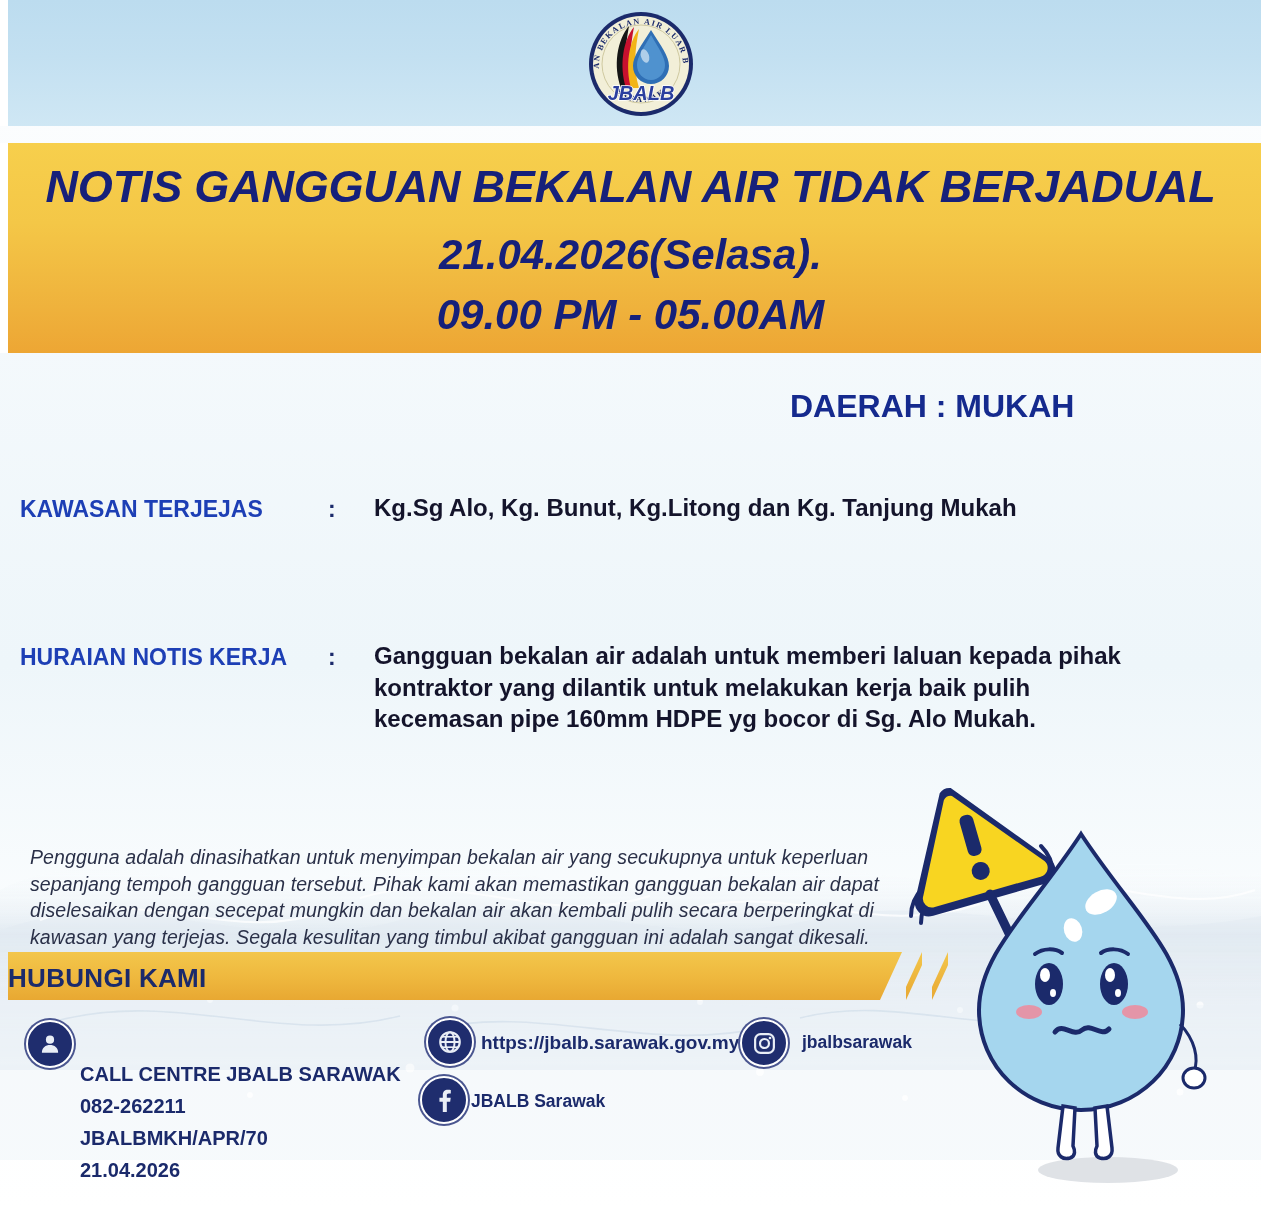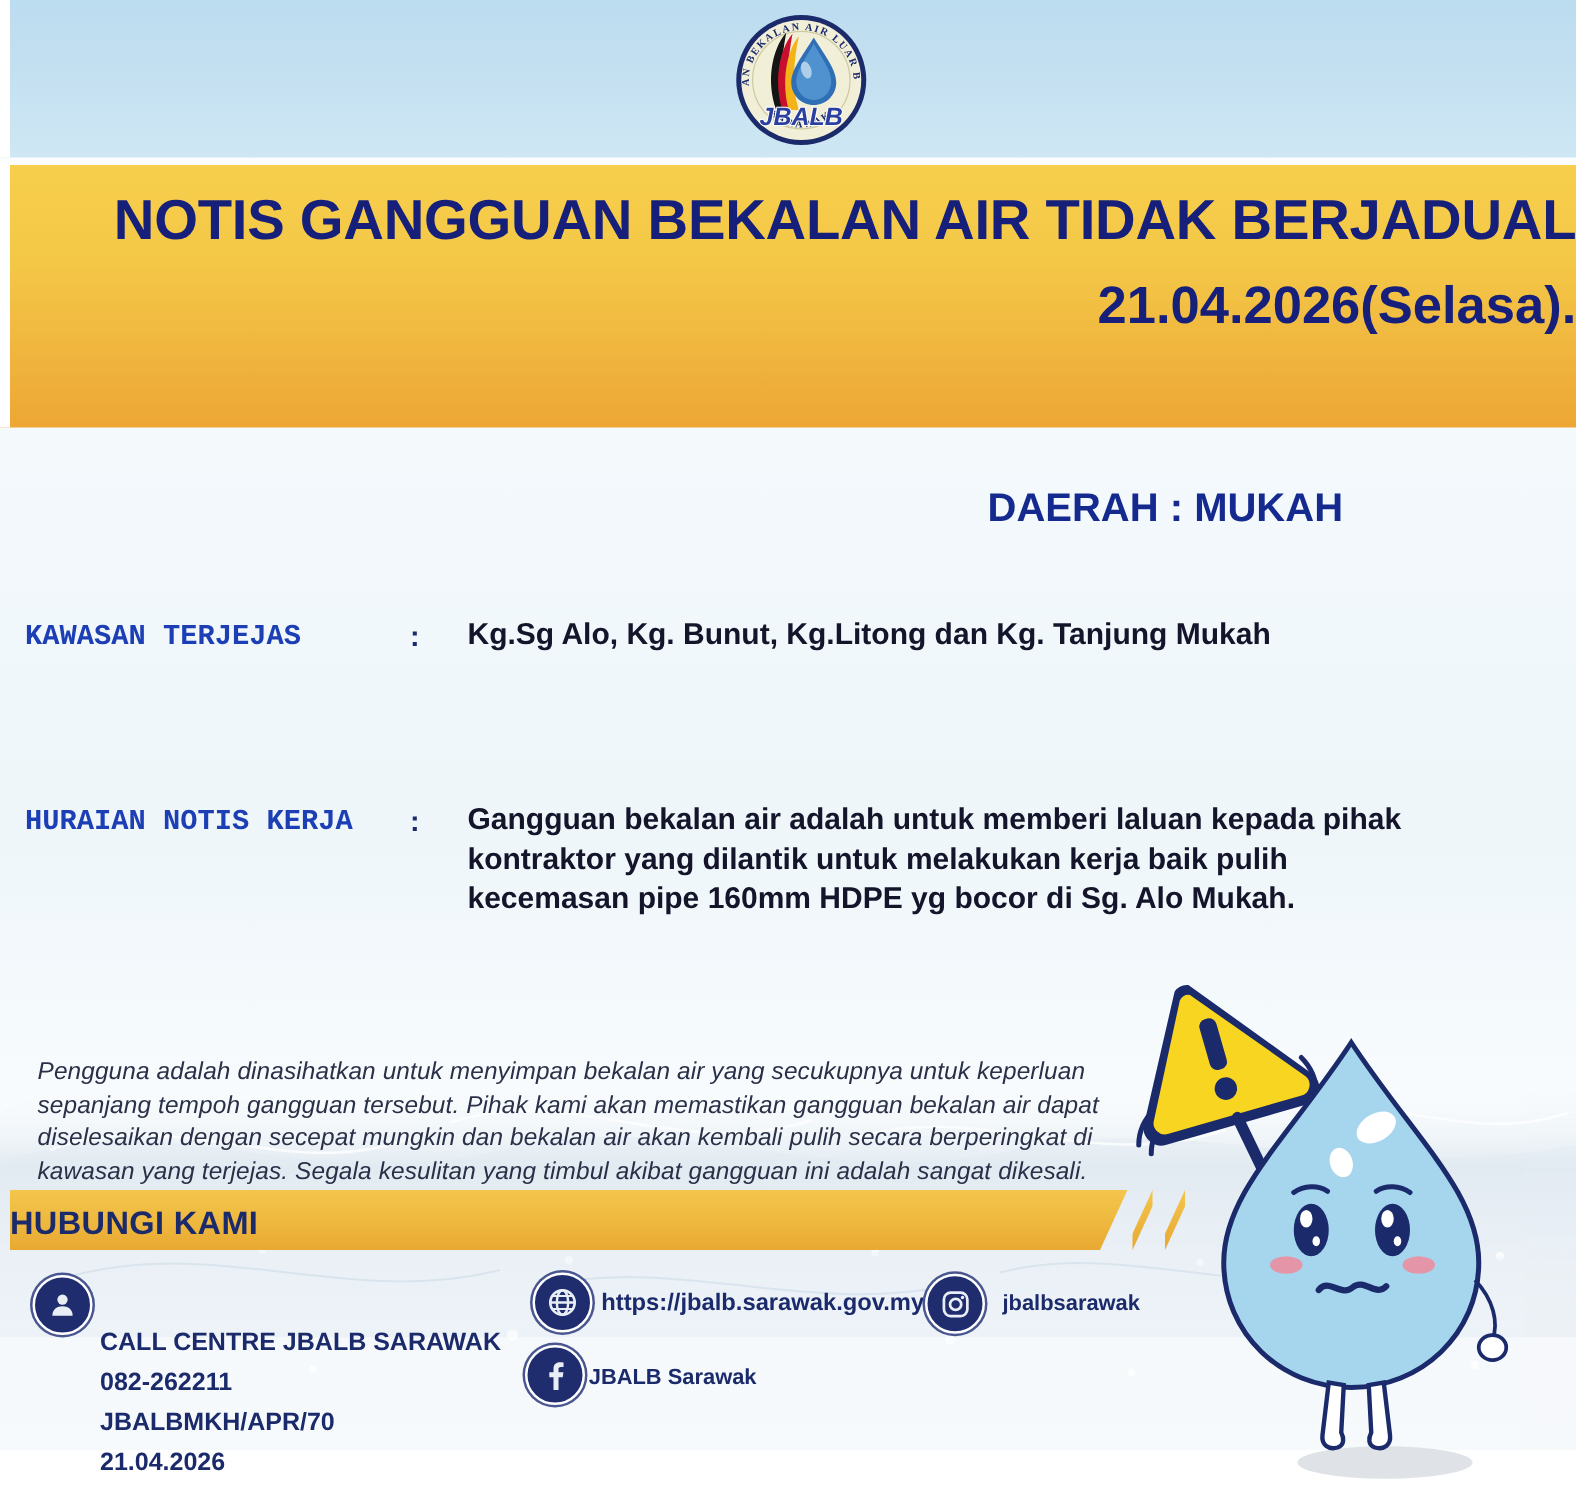--- a/index.html
+++ b/index.html
@@ -25,24 +25,25 @@
   .logo-band .left-white{
     position:absolute;left:0;top:0;width:8px;height:126px;background:#ffffff;
   }
   .logo-wrap{
     position:absolute;left:585px;top:4px;width:112px;height:116px;
   }
   .logo-svg{display:block;width:112px;height:116px;}
 
   
   .title-band{
-    position:absolute;left:0;top:132px;width:1261px;height:210px;
+    position:absolute;left:0;top:143px;width:1261px;height:210px;
     background:linear-gradient(180deg,#f7cf4c 0%,#f4c747 38%,#efb23c 78%,#eda634 100%);
     color:#16207a;
-    text-align:right;
+    text-align:center;
+    font-style:italic;
   }
   .title-band .left-white{
     position:absolute;left:0;top:0;width:8px;height:210px;background:#ffffff;
   }
   .t-line1{
     position:absolute;left:0;right:0;top:18px;
     font-size:45px;font-weight:bold;letter-spacing:-0.2px;
     white-space:nowrap;
   }
   .t-line2{
@@ -74,21 +75,21 @@
   }
   .daerah{
     position:absolute;left:790px;top:0;
     font-size:32px;font-weight:bold;color:#152a8e;white-space:nowrap;
   }
 
   
   .row{position:absolute;left:0;width:1261px;}
   .row .lbl{
     position:absolute;left:20px;top:0;
-    font-size:23px;font-weight:bold;color:#1d3fb5;white-space:nowrap;font-family:Liberation Mono, monospace;
+    font-size:23px;font-weight:bold;color:#1d3fb5;white-space:nowrap;
   }
   .row .colon{
     position:absolute;left:328px;top:0;
     font-size:23px;font-weight:bold;color:#1b2a6b;
   }
   .row .val{
     position:absolute;left:374px;top:-4px;width:780px;
     font-size:24px;font-weight:bold;color:#14142b;line-height:1.32;
   }
   #row-kawasan{top:496px;}
@@ -192,20 +193,21 @@
           <text x="56" y="96" font-size="20" font-weight="bold" font-style="italic" fill="#2b3f9e" text-anchor="middle" font-family="'Liberation Sans', sans-serif" stroke="#ffffff" stroke-width="1.6" paint-order="stroke">JBALB</text>
         </g>
       </svg>
     </div>
   </div>
 
   <div class="title-band">
     <div class="left-white"></div>
     <div class="t-line1">NOTIS GANGGUAN BEKALAN AIR TIDAK BERJADUAL</div>
     <div class="t-line2">21.04.2026(Selasa).</div>
+    <div class="t-line3">09.00 PM - 05.00AM</div>
   </div>
 
   <svg class="splash" viewBox="0 0 1261 300" preserveAspectRatio="none">
     <defs>
       <linearGradient id="wg" x1="0" y1="0" x2="0" y2="1">
         <stop offset="0%" stop-color="#ffffff" stop-opacity="0"></stop>
         <stop offset="35%" stop-color="#c6d6e4" stop-opacity=".55"></stop>
         <stop offset="100%" stop-color="#e8eff5" stop-opacity=".2"></stop>
       </linearGradient>
     </defs>

